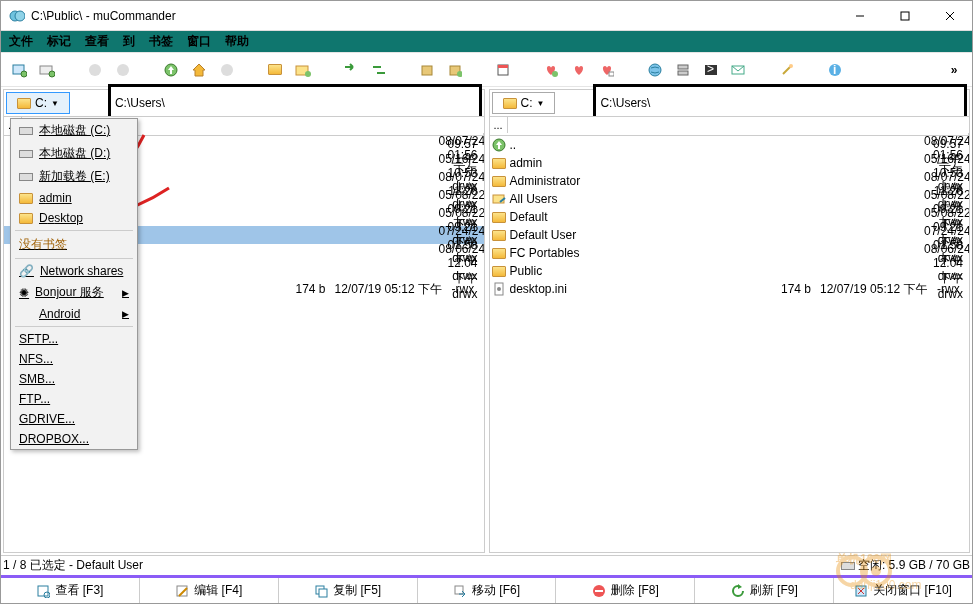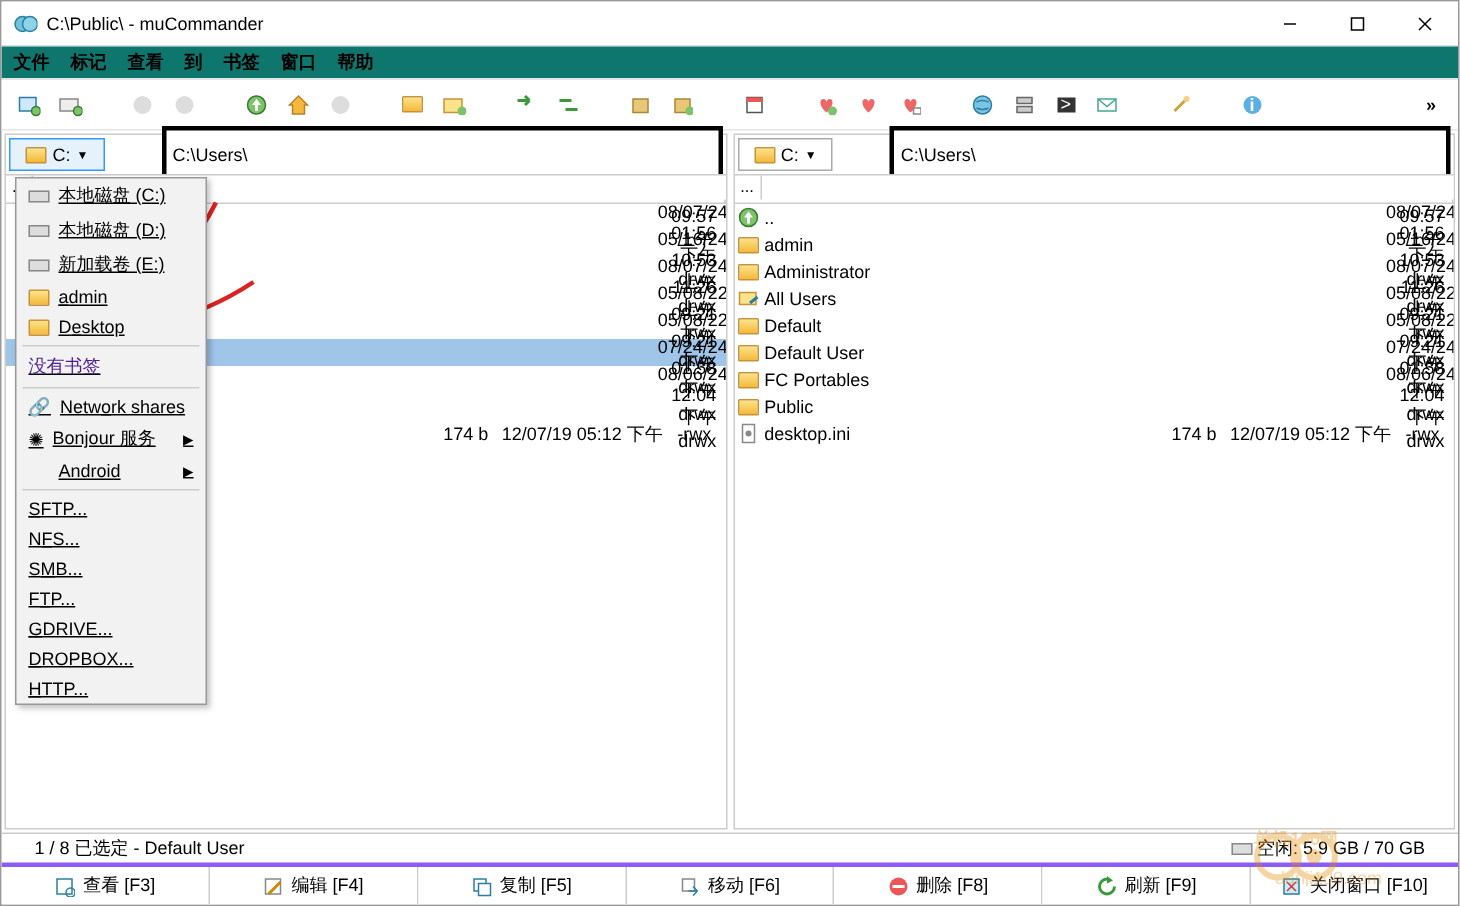--- a/index.html
+++ b/index.html
@@ -38,26 +38,26 @@
 .file-row { height: 18px; display: flex; align-items: center; padding: 0; }
 .file-row.selected { background: #9fc5e8; }
 .file-row .ic { width: 18px; display: flex; justify-content: center; }
 .file-row .nm { flex: 1; padding-left: 2px; white-space: nowrap; overflow: hidden; }
 .file-row .sz { width: 48px; text-align: right; padding-right: 6px; }
 .file-row .dt { width: 118px; padding-left: 3px; }
 .file-row .pm { width: 34px; padding-left: 2px; }
 
 .dropdown { position: absolute; top: 28px; left: 6px; width: 128px; background: #f2f2f2; border: 1px solid #999; box-shadow: 2px 2px 4px rgba(0,0,0,0.25); z-index: 10; text-decoration: underline; }
 .dropdown .dd-item { padding: 3px 8px; display: flex; align-items: center; gap: 6px; }
-.dropdown .dd-item.disabled { color: #4c1d95; }
+.dropdown .dd-item.disabled { color: #a16207; }
 .dropdown .dd-sep { height: 1px; background: #ccc; margin: 2px 4px; }
 .dropdown .dd-item .arrow { margin-left: auto; font-size: 9px; }
 .dropdown .dd-item .u { text-decoration: underline; }
 
-.status-row { height: 20px; padding: 2px 22px; border-top: 1px solid #ccc; display: flex; align-items: center; }
+.status-row { height: 20px; padding: 2px 2px; border-top: 1px solid #ccc; display: flex; align-items: center; }
 .status-row .right { margin-left: auto; }
 
 .bottom-buttons { height: 28px; display: flex; border-top: 3px solid #8b5cf6; }
 .bottom-buttons .bb { flex: 1; border-right: 1px solid #ccc; display: flex; align-items: center; justify-content: center; gap: 5px; background: #fff; }
 .bottom-buttons .bb:last-child { border-right: none; }
 
 .folder-icon { width: 14px; height: 11px; background: linear-gradient(#fce38a,#f4b93a); border: 1px solid #c8923a; border-radius: 1px; display: inline-block; }
 .disk-icon { width: 14px; height: 8px; background: #ddd; border: 1px solid #888; display: inline-block; }
 .arrow-red { position: absolute; pointer-events: none; }
 
@@ -308,23 +308,20 @@
         </div>
       <div class="dd-item">
           <span>F<span class="u">T</span>P...</span>
         </div>
       <div class="dd-item">
           <span><span class="u">G</span>DRIVE...</span>
         </div>
       <div class="dd-item">
           <span><span class="u">D</span>ROPBOX...</span>
         </div>
-      <div class="dd-item">
-          <span><span class="u">H</span>TTP...</span>
-        </div>
     </div>
 
     <div class="header-row">
       <div class="col-dots">...</div>
       <div class="col-name"><span>名称</span>&nbsp;<span style="color:#888">▴</span></div>
       <div class="col-size">大小</div>
       <div class="col-date">日期</div>
       <div class="col-perm">权限</div>
     </div>
     <div class="file-list" id="left-list">

